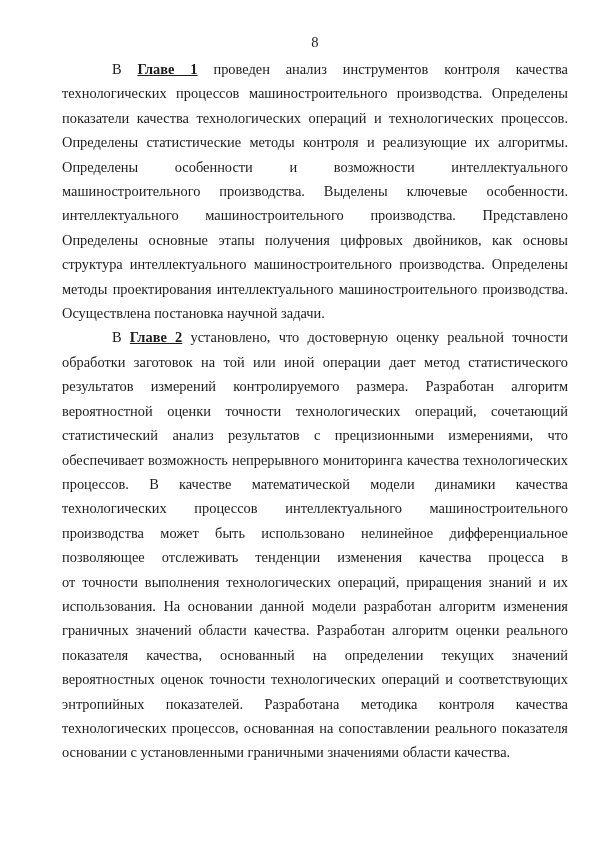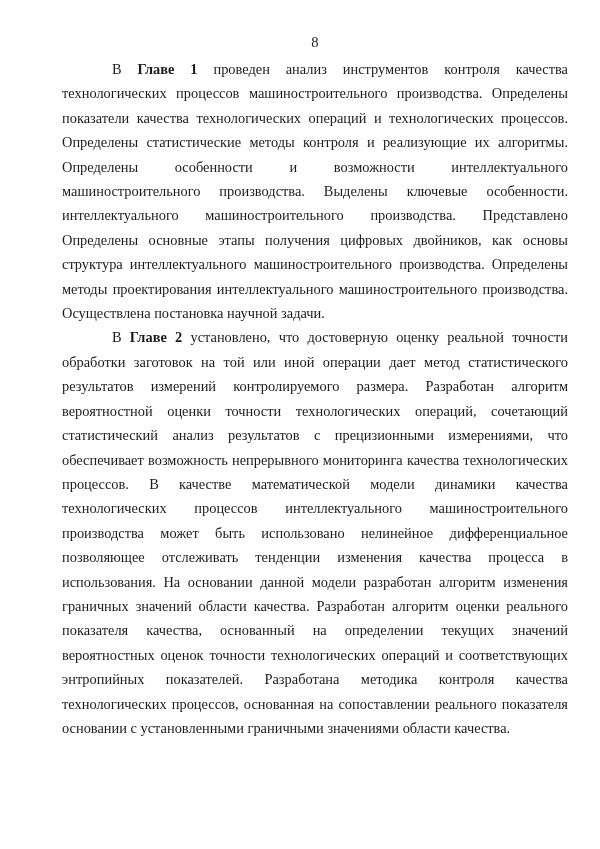--- a/index.html
+++ b/index.html
@@ -41,21 +41,21 @@
     overflow: hidden;
     text-align: justify;
     text-align-last: justify;
     white-space: normal;
   }
   .line.last {
     text-align: center;
     text-align-last: left;
   }
   .line.indent { text-indent: 50px; }
-  .seg-bold { font-weight: bold; }
+  .seg-bold { font-weight: bold; text-decoration: underline; }
 </style>
 </head>
 <body>
 
 <div class="page" style="background: rgb(255, 255, 255); color: rgb(27, 27, 27);">
   <div class="page-number">8</div>
   <div class="body-text">
       <div class="paragraph">
         <div class="line indent"><span>В </span><span class="seg-bold">Главе 1</span><span> проведен анализ инструментов контроля качества</span></div>
         <div class="line"><span>технологических процессов машиностроительного производства. Определены</span></div>
@@ -73,20 +73,21 @@
         <div class="line indent"><span>В </span><span class="seg-bold">Главе 2</span><span> установлено, что достоверную оценку реальной точности</span></div>
         <div class="line"><span>обработки заготовок на той или иной операции дает метод статистического анализа</span></div>
         <div class="line"><span>результатов измерений контролируемого размера. Разработан алгоритм</span></div>
         <div class="line"><span>вероятностной оценки точности технологических операций, сочетающий</span></div>
         <div class="line"><span>статистический анализ результатов с прецизионными измерениями, что</span></div>
         <div class="line"><span>обеспечивает возможность непрерывного мониторинга качества технологических</span></div>
         <div class="line"><span>процессов. В качестве математической модели динамики качества</span></div>
         <div class="line"><span>технологических процессов интеллектуального машиностроительного</span></div>
         <div class="line"><span>производства может быть использовано нелинейное дифференциальное уравнение,</span></div>
         <div class="line"><span>позволяющее отслеживать тенденции изменения качества процесса в зависимости</span></div>
+        <div class="line"><span>от точности выполнения технологических операций, приращения знаний и их</span></div>
         <div class="line"><span>использования. На основании данной модели разработан алгоритм изменения</span></div>
         <div class="line"><span>граничных значений области качества. Разработан алгоритм оценки реального</span></div>
         <div class="line"><span>показателя качества, основанный на определении текущих значений</span></div>
         <div class="line"><span>вероятностных оценок точности технологических операций и соответствующих</span></div>
         <div class="line"><span>энтропийных показателей. Разработана методика контроля качества</span></div>
         <div class="line"><span>технологических процессов, основанная на сопоставлении реального показателя</span></div>
         <div class="line last"><span>основании с установленными граничными значениями области качества.</span></div>
       </div>
     </div>
 </div>

